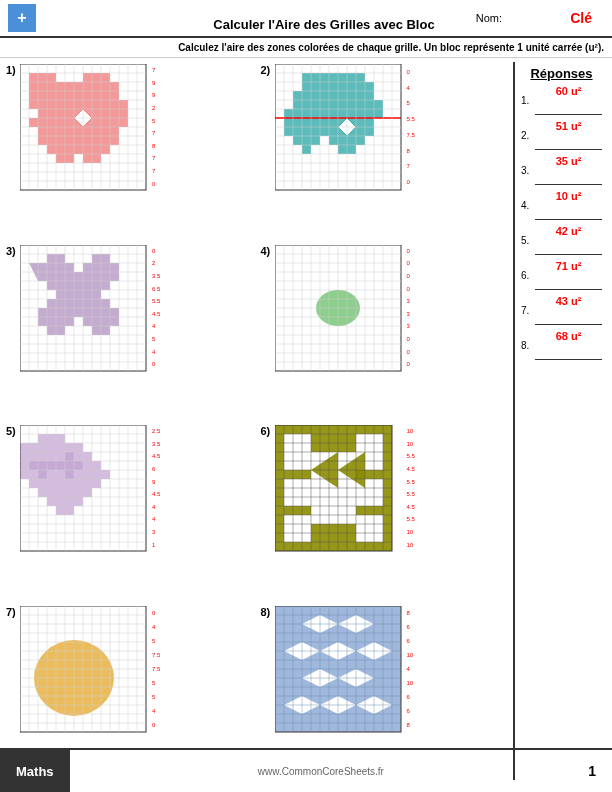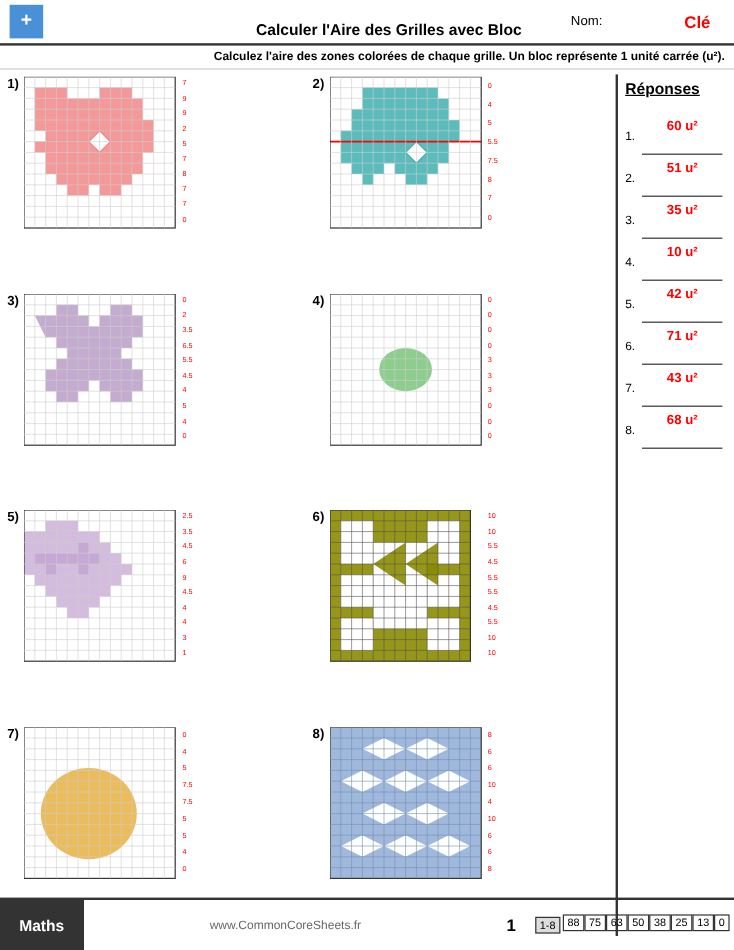--- a/index.html
+++ b/index.html
@@ -81,23 +81,23 @@
 
     
     .answers-panel {
       width: 95px;
       border-left: 2px solid #333;
       padding: 4px 6px;
     }
     .answers-title {
       font-size: 13px;
       font-weight: bold;
-      text-align: left;
+      text-align: center;
       text-decoration: underline;
-      margin-bottom: 18px;
+      margin-bottom: 4px;
     }
     .answer-item {
       display: flex;
       align-items: center;
       margin-bottom: 5px;
       font-size: 10px;
     }
     .answer-num {
       width: 14px;
       font-size: 10px;
@@ -679,17 +679,13 @@
         </div>
       </div>
   </div>
 
 </div>
 
 <div class="footer">
   <div class="footer-maths">Maths</div>
   <div class="footer-center">www.CommonCoreSheets.fr</div>
   <div class="footer-page">1</div>
-  <div class="footer-right">
-    <span class="footer-range">1-8</span>
-    <span id="score-boxes"><span class="footer-box">88</span><span class="footer-box">75</span><span class="footer-box">63</span><span class="footer-box">50</span><span class="footer-box">38</span><span class="footer-box">25</span><span class="footer-box">13</span><span class="footer-box">0</span></span>
-  </div>
 </div>
 
 </body></html>

